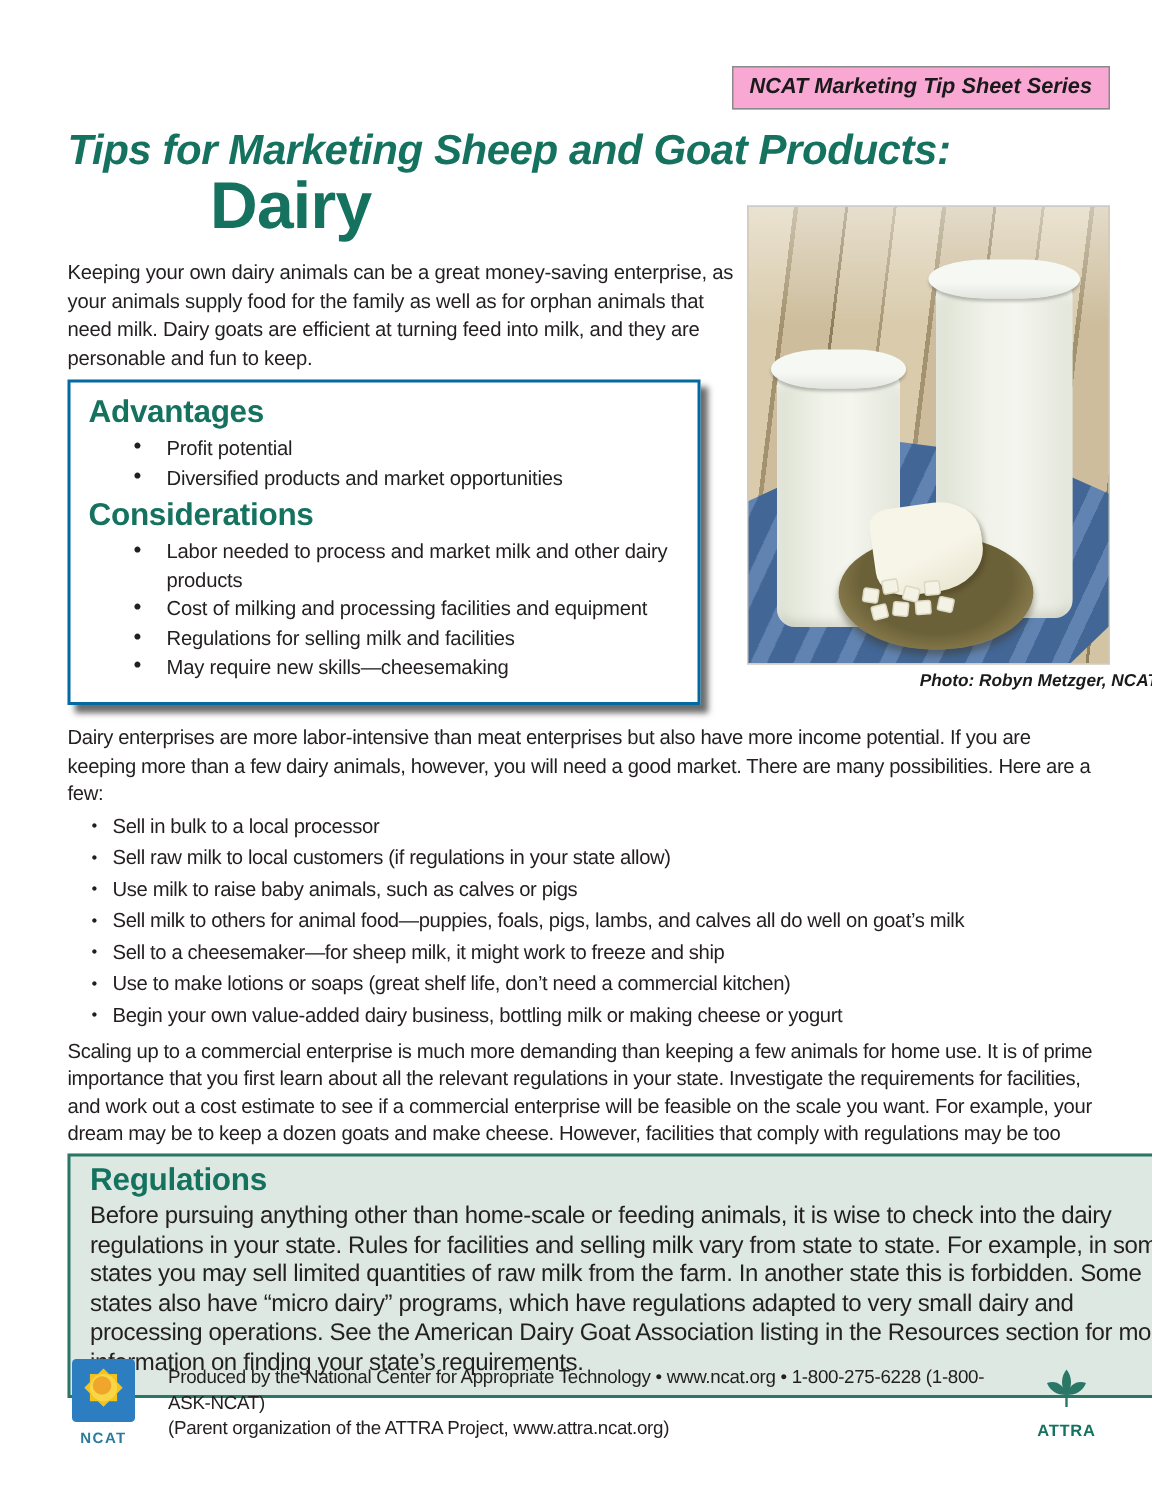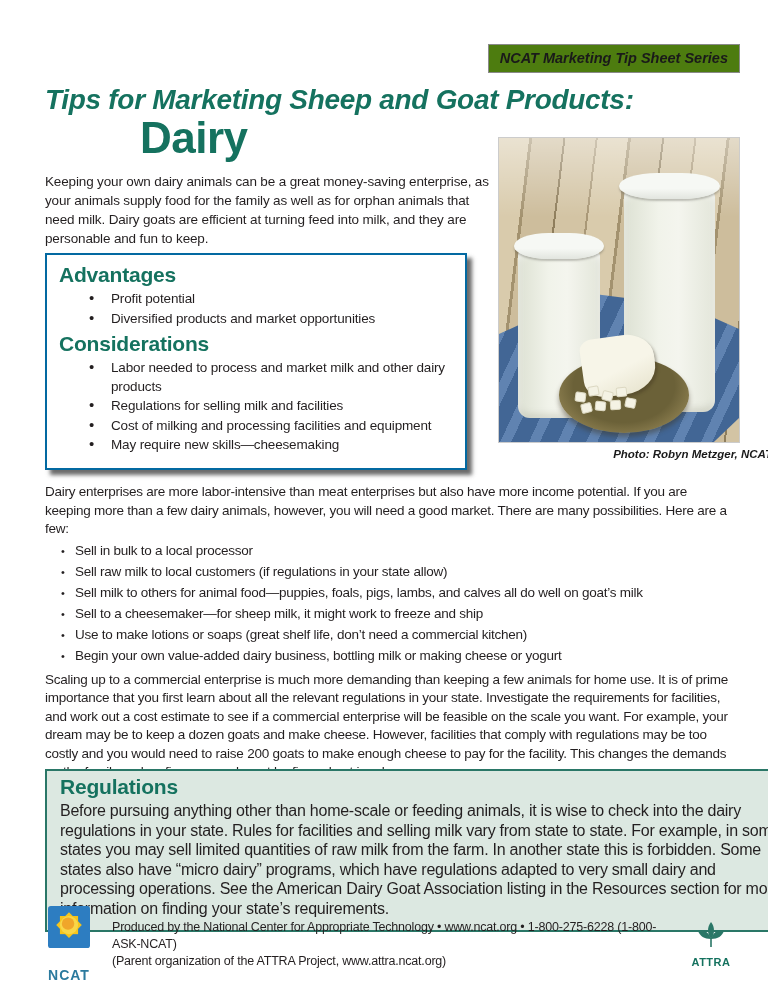--- a/index.html
+++ b/index.html
@@ -6,21 +6,21 @@
   html,body { background:#ffffff; }
   body { font-family:"Liberation Sans", sans-serif; color:#231f20; }
   .page {
     position:relative; width:768px; height:994px; background:#ffffff;
     overflow:hidden; margin:0 auto;
   }
 
   
   .series-box {
     position:absolute; top:44px; right:28px;
-    border:1px solid #8a8a8a; background:#4d7c0f;
+    border:1px solid #8a8a8a; background:#f9a8d4;
     padding:5px 11px 6px;
     font-style:italic; font-weight:bold; font-size:14.5px; color:#1a1a1a;
   }
 
   
   .main-title {
     position:absolute; top:84px; left:45px;
     color:#15725f; font-size:28px; font-weight:bold; font-style:italic;
     letter-spacing:-0.3px;
   }
@@ -140,21 +140,21 @@
   }
   .reg-box p { font-size:16px; line-height:19.5px; letter-spacing:-0.25px; }
 
   
   .footer {
     position:absolute; top:906px; left:40px; right:28px;
     display:flex; align-items:center; gap:14px;
   }
   .logo-block { display:flex; flex-direction:column; align-items:center; width:58px; }
   .logo-label-ncat {
-    font-size:14px; color:#2b7a9e; letter-spacing:1px; margin-top:15px; font-weight:bold;text-align:center;
+    font-size:10px; color:#2b7a9e; letter-spacing:1px; margin-top:1px; font-weight:bold;text-align:center;
   }
   .logo-label-attra {
     font-size:11px; color:#15725f; letter-spacing:0.5px; margin-top:1px; font-weight:bold;
   }
   .footer-text { flex:1; font-size:12.5px; line-height:17px; letter-spacing:-0.2px; }
 </style>
 </head>
 <body>
 
 <div class="page">
@@ -170,22 +170,22 @@
 
   <div class="adv-box">
     <h2>Advantages</h2>
     <ul>
         <li>Profit potential</li>
         <li>Diversified products and market opportunities</li>
       </ul>
     <h2>Considerations</h2>
     <ul>
         <li>Labor needed to process and market milk and other dairy products</li>
+        <li>Cost of milking and processing facilities and equipment</li>
         <li>Regulations for selling milk and facilities</li>
-        <li>Cost of milking and processing facilities and equipment</li>
         <li>May require new skills—cheesemaking</li>
       </ul>
   </div>
 
   <div class="photo-wrap">
     <div class="photo">
       <div class="wood"></div>
       <div class="cloth"></div>
       <div class="jar small">
         <div class="jar-body"></div>
@@ -210,20 +210,21 @@
       </div>
     </div>
     <div class="photo-credit">Photo: Robyn Metzger, NCAT</div>
   </div>
 
   <div class="body-block">
     <p>Dairy enterprises are more labor-intensive than meat enterprises but also have more income potential.  If you are keeping more than a few dairy animals, however, you will need a good market.  There are many possibilities.  Here are a few:</p>
     <ul class="body-list">
         <li>Sell in bulk to a local processor</li>
         <li>Sell raw milk to local customers (if regulations in your state allow)</li>
+        <li>Use milk to raise baby animals, such as calves or pigs</li>
         <li>Sell milk to others for animal food—puppies, foals, pigs, lambs, and calves all do well on goat’s milk</li>
         <li>Sell to a cheesemaker—for sheep milk, it might work to freeze and ship</li>
         <li>Use to make lotions or soaps (great shelf life, don’t need a commercial kitchen)</li>
         <li>Begin your own value-added dairy business, bottling milk or making cheese or yogurt</li>
       </ul>
     <p>Scaling up to a commercial enterprise is much more demanding than keeping a few animals for home use.  It is of prime importance that you first learn about all the relevant regulations in your state. Investigate the requirements for facilities, and work out a cost estimate to see if a commercial enterprise will be feasible on the scale you want.  For example, your dream may be to keep a dozen goats and make cheese. However, facilities that comply with regulations may be too costly and you would need to raise 200 goats to make enough cheese to pay for the facility.  This changes the demands on the family and on finances and must be figured out in advance.</p>
   </div>
 
   <div class="reg-box">
     <h2>Regulations</h2>

